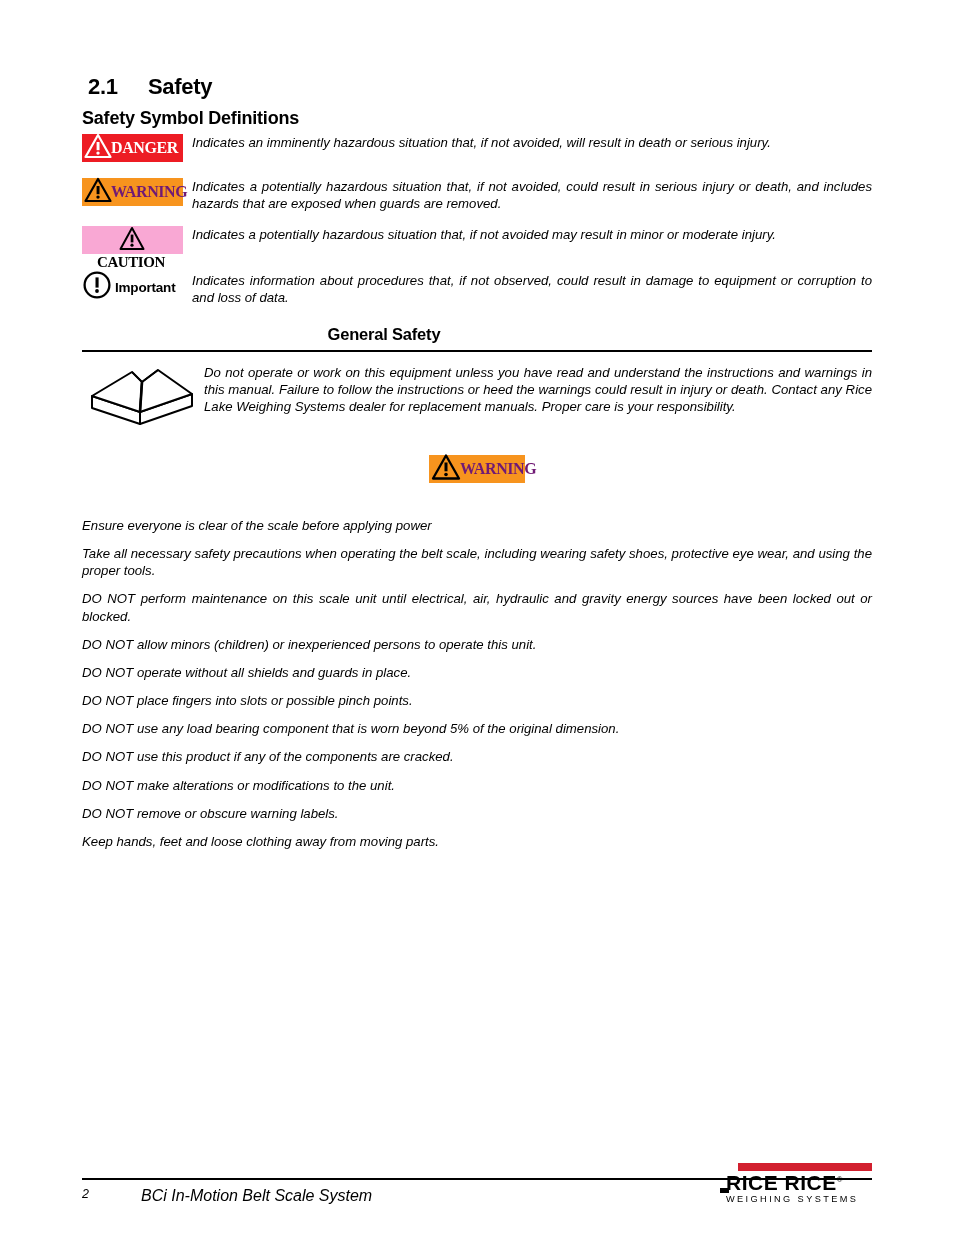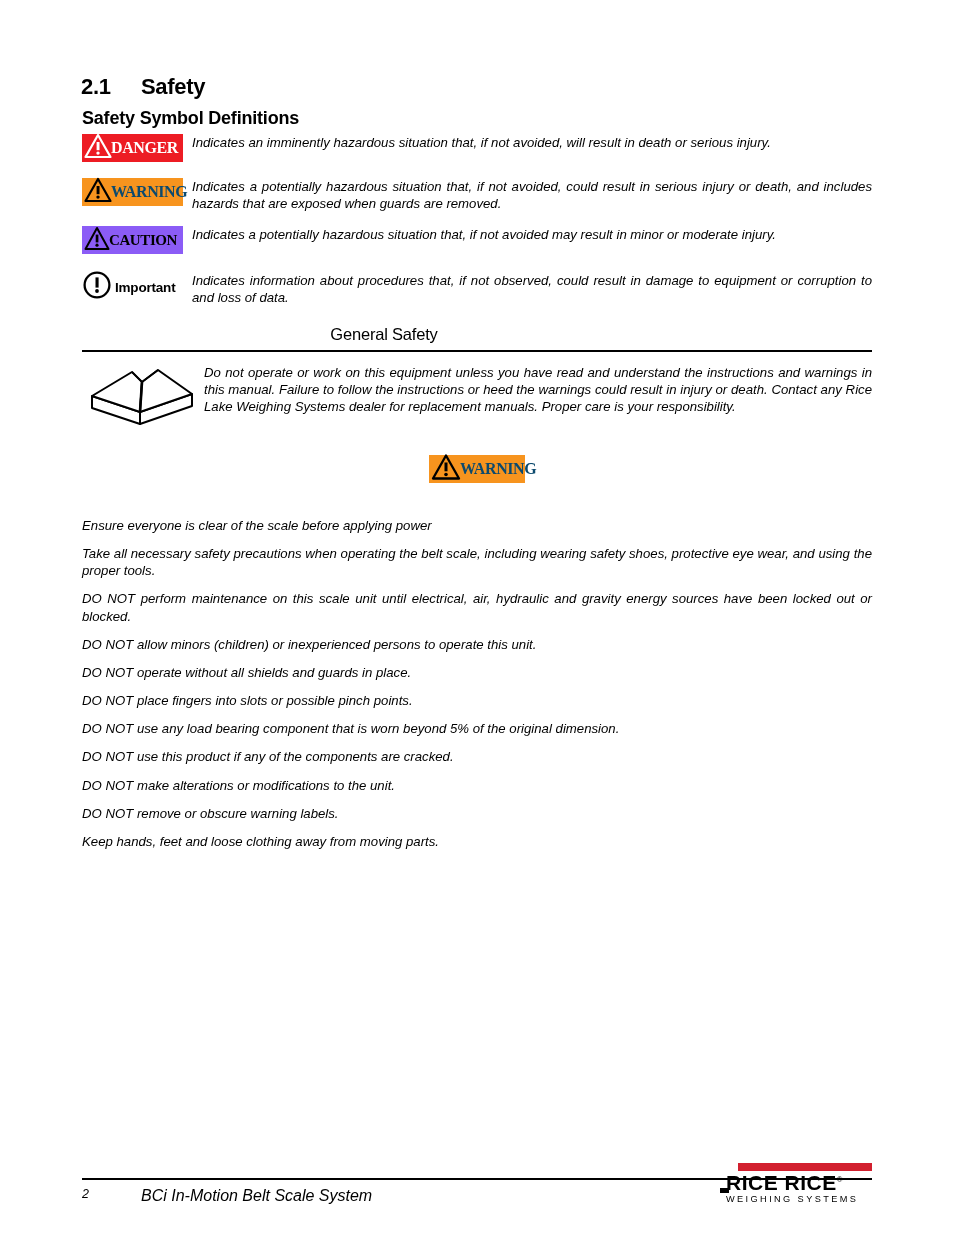--- a/index.html
+++ b/index.html
@@ -19,21 +19,21 @@
   .page {
     position: absolute;
     left: 0; top: 0;
     width: 954px;
     height: 1235px;
   }
 
   
   .h-section {
     position: absolute;
-    left: 81px;
+    left: 88px;
     top: 74px;
     font-size: 22px;
     font-weight: bold;
     letter-spacing: -0.3px;
     font-stretch: condensed;
     white-space: nowrap;
   }
   .h-section .num { display: inline-block; width: 60px; }
 
   .h-sub {
@@ -83,22 +83,22 @@
     font-size: 16px;
     font-weight: bold;
     letter-spacing: -0.4px;
     line-height: 1;
     margin-left: -1px;
     font-family: Liberation Serif, serif;
   }
   .badge.danger   { background: #ED1C24; }
   .badge.danger .word  { color: #ffffff; }
   .badge.warning  { background: #F7941E; }
-  .badge.warning .word { color: #0c4a6e; }
-  .badge.caution  { background: #8b5cf6; }
+  .badge.warning .word { color: #701a75; }
+  .badge.caution  { background: #f9a8d4; flex-direction: column; }
   .badge.caution .word { color: #000000; font-size: 15px; }
 
   .badge.warning.wide { width: 96px; }
 
   
   .important-badge {
     display: flex;
     align-items: center;
     height: 30px;
     width: 101px;
@@ -112,21 +112,21 @@
   }
 
   
   .gs-title {
     position: absolute;
     left: 0;
     top: 325px;
     width: 768px;
     text-align: center;
     font-size: 16.5px;
-    font-weight: normal;
+    font-weight: bold;
     letter-spacing: -0.2px;
   }
   .gs-rule {
     position: absolute;
     left: 82px;
     top: 350px;
     width: 790px;
     height: 2px;
     background: #000;
   }

